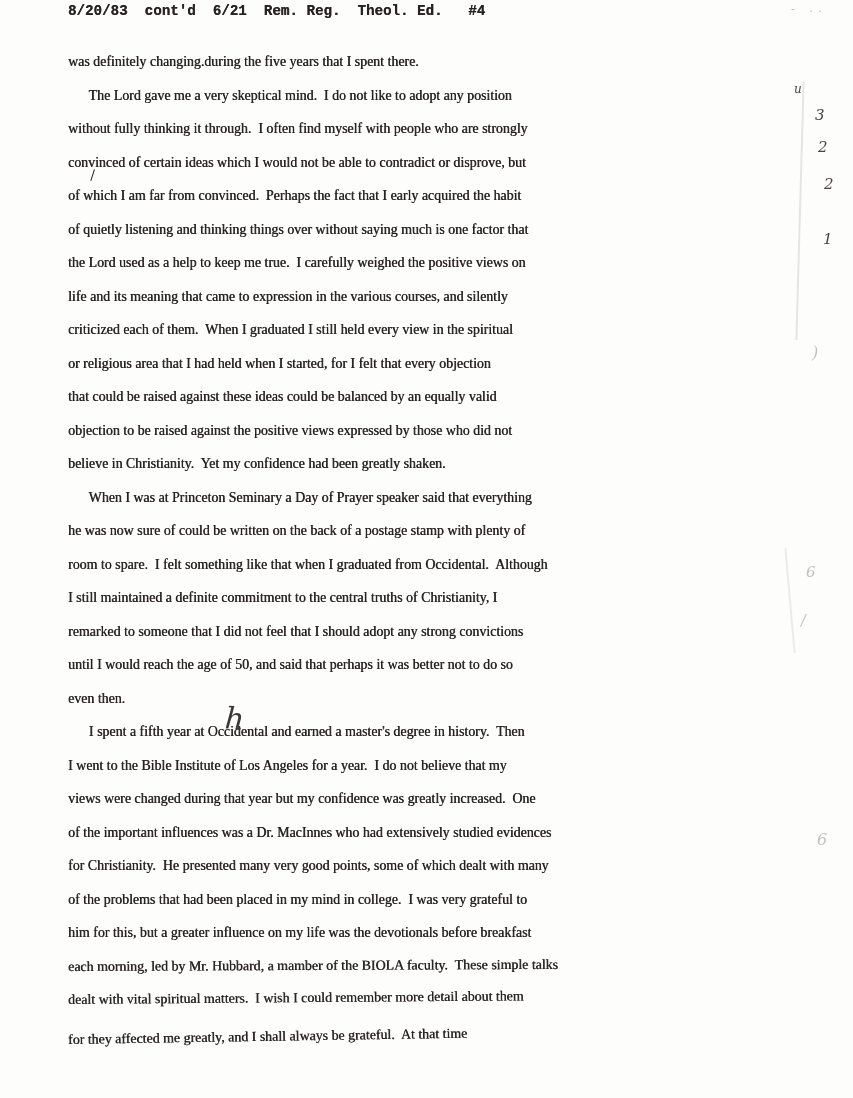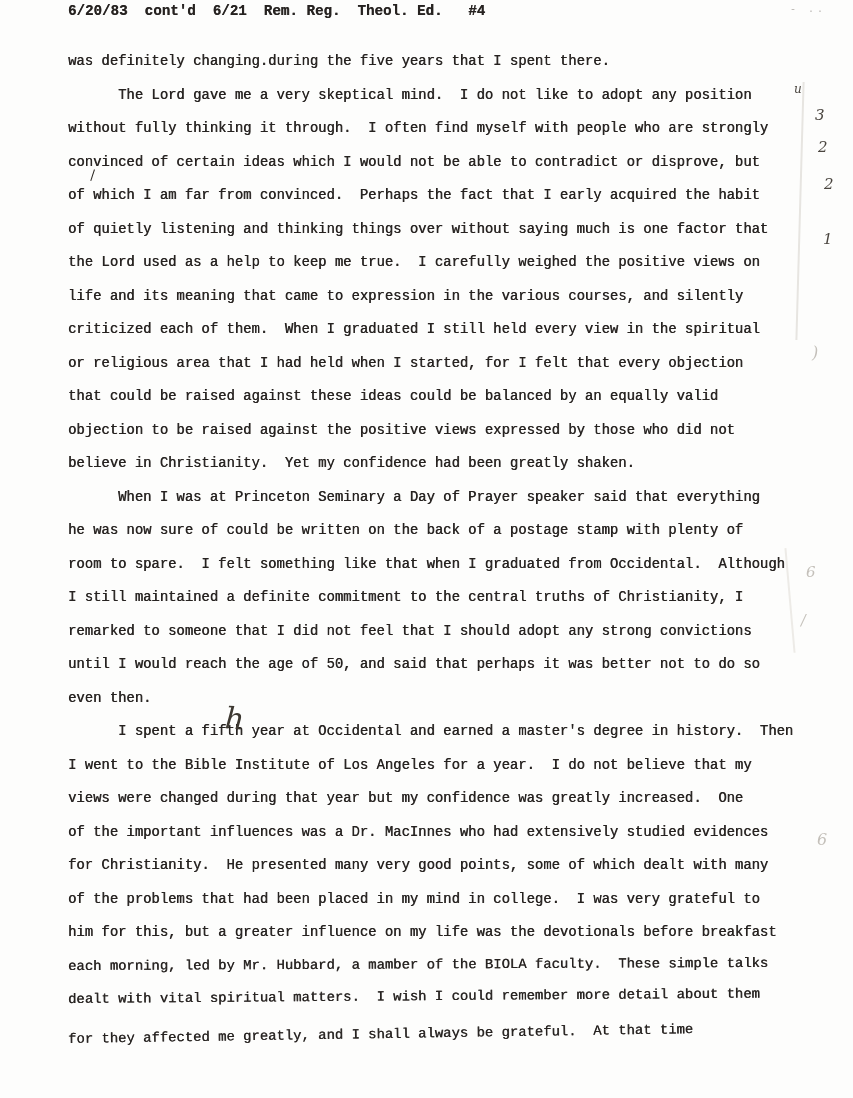--- a/index.html
+++ b/index.html
@@ -29,20 +29,21 @@
     font-size: 14.2px;
     font-weight: bold;
     text-shadow: 0.3px 0 0.2px rgba(38,34,32,0.8);
     white-space: pre;
   }
   .body-text {
     position: absolute;
     left: 68px;
     top: 45px;
     right: 0;
+    font-family: Liberation Serif, serif;
   }
   .line {
     height: 33.5px;
     line-height: 33.5px;
     white-space: pre;
   }
   .tilt-small { transform: rotate(-0.25deg); transform-origin: left center; }
   .tilt-mid   { transform: rotate(-0.45deg); transform-origin: left center; }
   .tilt-last  { transform: rotate(-0.9deg);  transform-origin: left center; margin-top: 6px; }
   .mark {
@@ -96,21 +97,21 @@
     color: #b9b5b0;
     letter-spacing: 3px;
     pointer-events: none;
   }
 </style>
 </head>
 <body>
 
 <div class="page">
 
-  <div class="header-line typed">6/20/83  cont'd  6/21  Rem. Reg.  Theol. Ed.   #4</div>
+  <div class="header-line typed">8/20/83  cont'd  6/21  Rem. Reg.  Theol. Ed.   #4</div>
 
   <div class="corner-smudge">- ..</div>
 
   <div class="body-text typed"><div><div class="line">was definitely changing.during the five years that I spent there.</div></div><div><div class="line">      The Lord gave me a very skeptical mind.  I do not like to adopt any position</div><div class="line">without fully thinking it through.  I often find myself with people who are strongly</div><div class="line">convinced of certain ideas which I would not be able to contradict or disprove, but</div><div class="line">of which I am far from convinced.  Perhaps the fact that I early acquired the habit</div><div class="line">of quietly listening and thinking things over without saying much is one factor that</div><div class="line">the Lord used as a help to keep me true.  I carefully weighed the positive views on</div><div class="line">life and its meaning that came to expression in the various courses, and silently</div><div class="line">criticized each of them.  When I graduated I still held every view in the spiritual</div><div class="line">or religious area that I had held when I started, for I felt that every objection</div><div class="line">that could be raised against these ideas could be balanced by an equally valid</div><div class="line">objection to be raised against the positive views expressed by those who did not</div><div class="line">believe in Christianity.  Yet my confidence had been greatly shaken.</div></div><div><div class="line">      When I was at Princeton Seminary a Day of Prayer speaker said that everything</div><div class="line">he was now sure of could be written on the back of a postage stamp with plenty of</div><div class="line">room to spare.  I felt something like that when I graduated from Occidental.  Although</div><div class="line">I still maintained a definite commitment to the central truths of Christianity, I</div><div class="line">remarked to someone that I did not feel that I should adopt any strong convictions</div><div class="line">until I would reach the age of 50, and said that perhaps it was better not to do so</div><div class="line">even then.</div></div><div><div class="line">      I spent a fifth year at Occidental and earned a master's degree in history.  Then</div><div class="line">I went to the Bible Institute of Los Angeles for a year.  I do not believe that my</div><div class="line">views were changed during that year but my confidence was greatly increased.  One</div><div class="line">of the important influences was a Dr. MacInnes who had extensively studied evidences</div><div class="line">for Christianity.  He presented many very good points, some of which dealt with many</div><div class="line">of the problems that had been placed in my mind in college.  I was very grateful to</div><div class="line">him for this, but a greater influence on my life was the devotionals before breakfast</div><div class="line tilt-small">each morning, led by Mr. Hubbard, a mamber of the BIOLA faculty.  These simple talks</div><div class="line tilt-mid">dealt with vital spiritual matters.  I wish I could remember more detail about them</div><div class="line tilt-last">for they affected me greatly, and I shall always be grateful.  At that time</div></div></div>
 
   <div class="crease crease-1"></div>
   <div class="crease crease-2"></div>
 
   <div class="hand-h">h</div>
 

